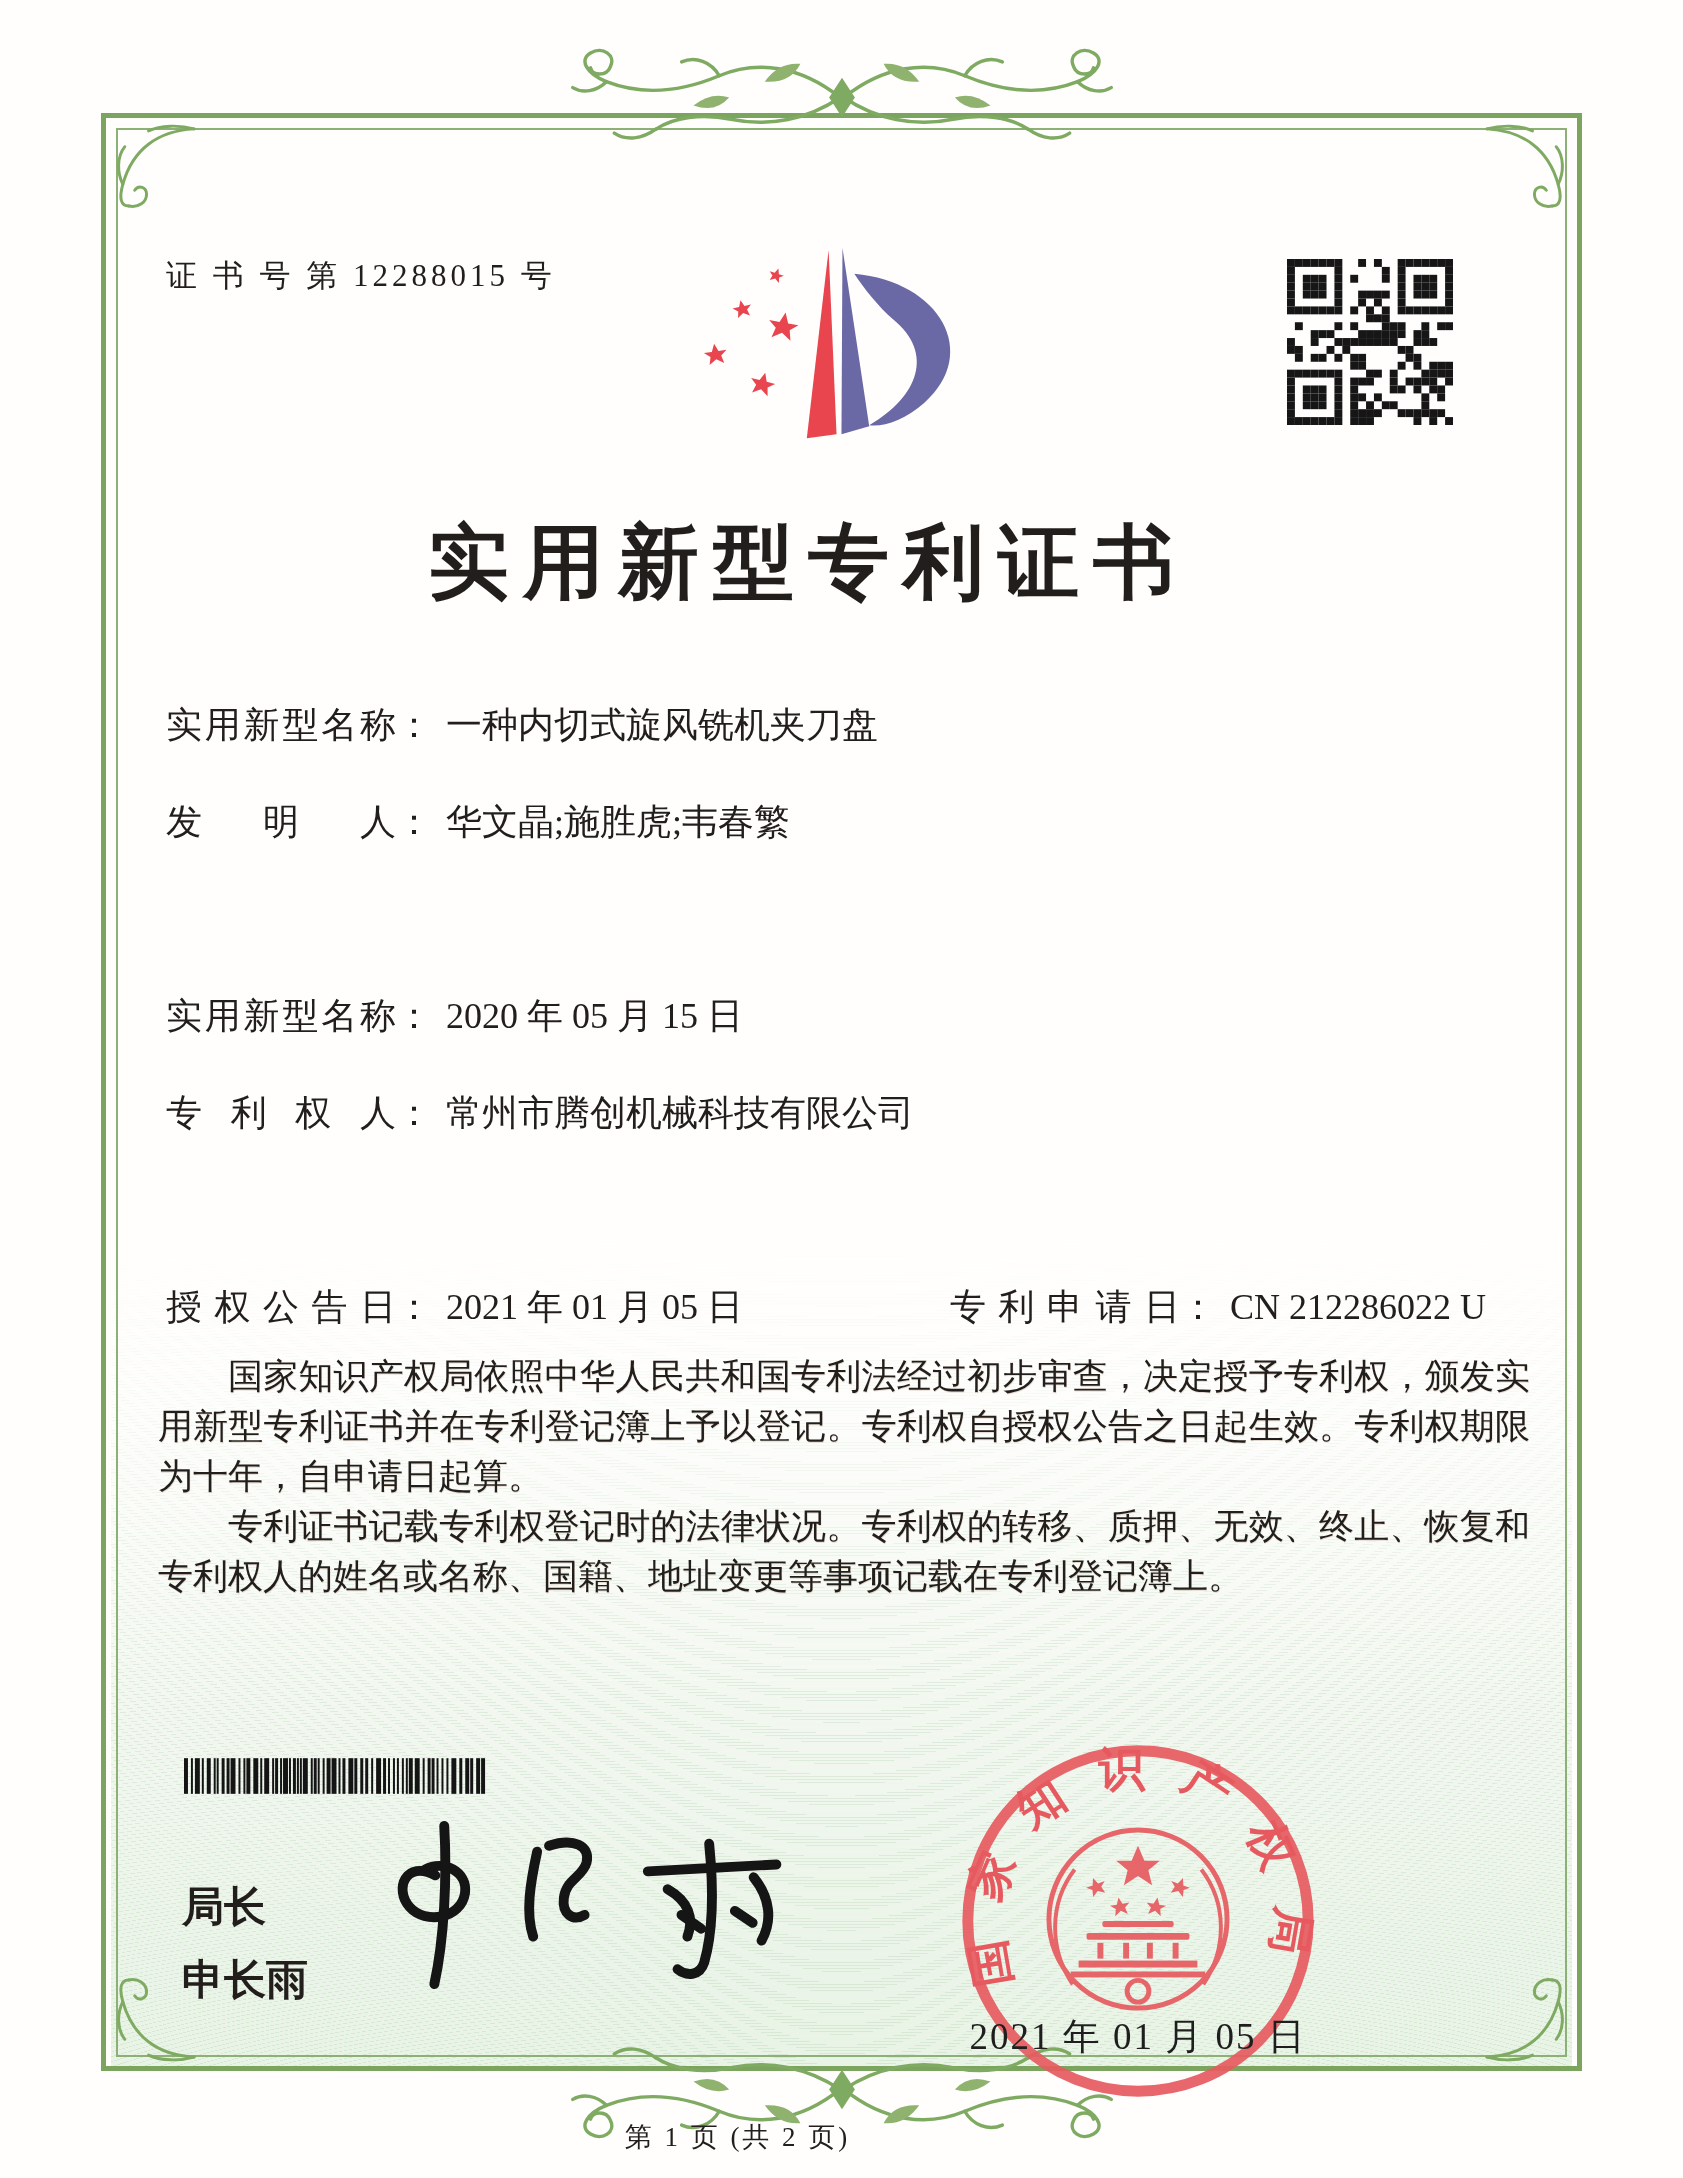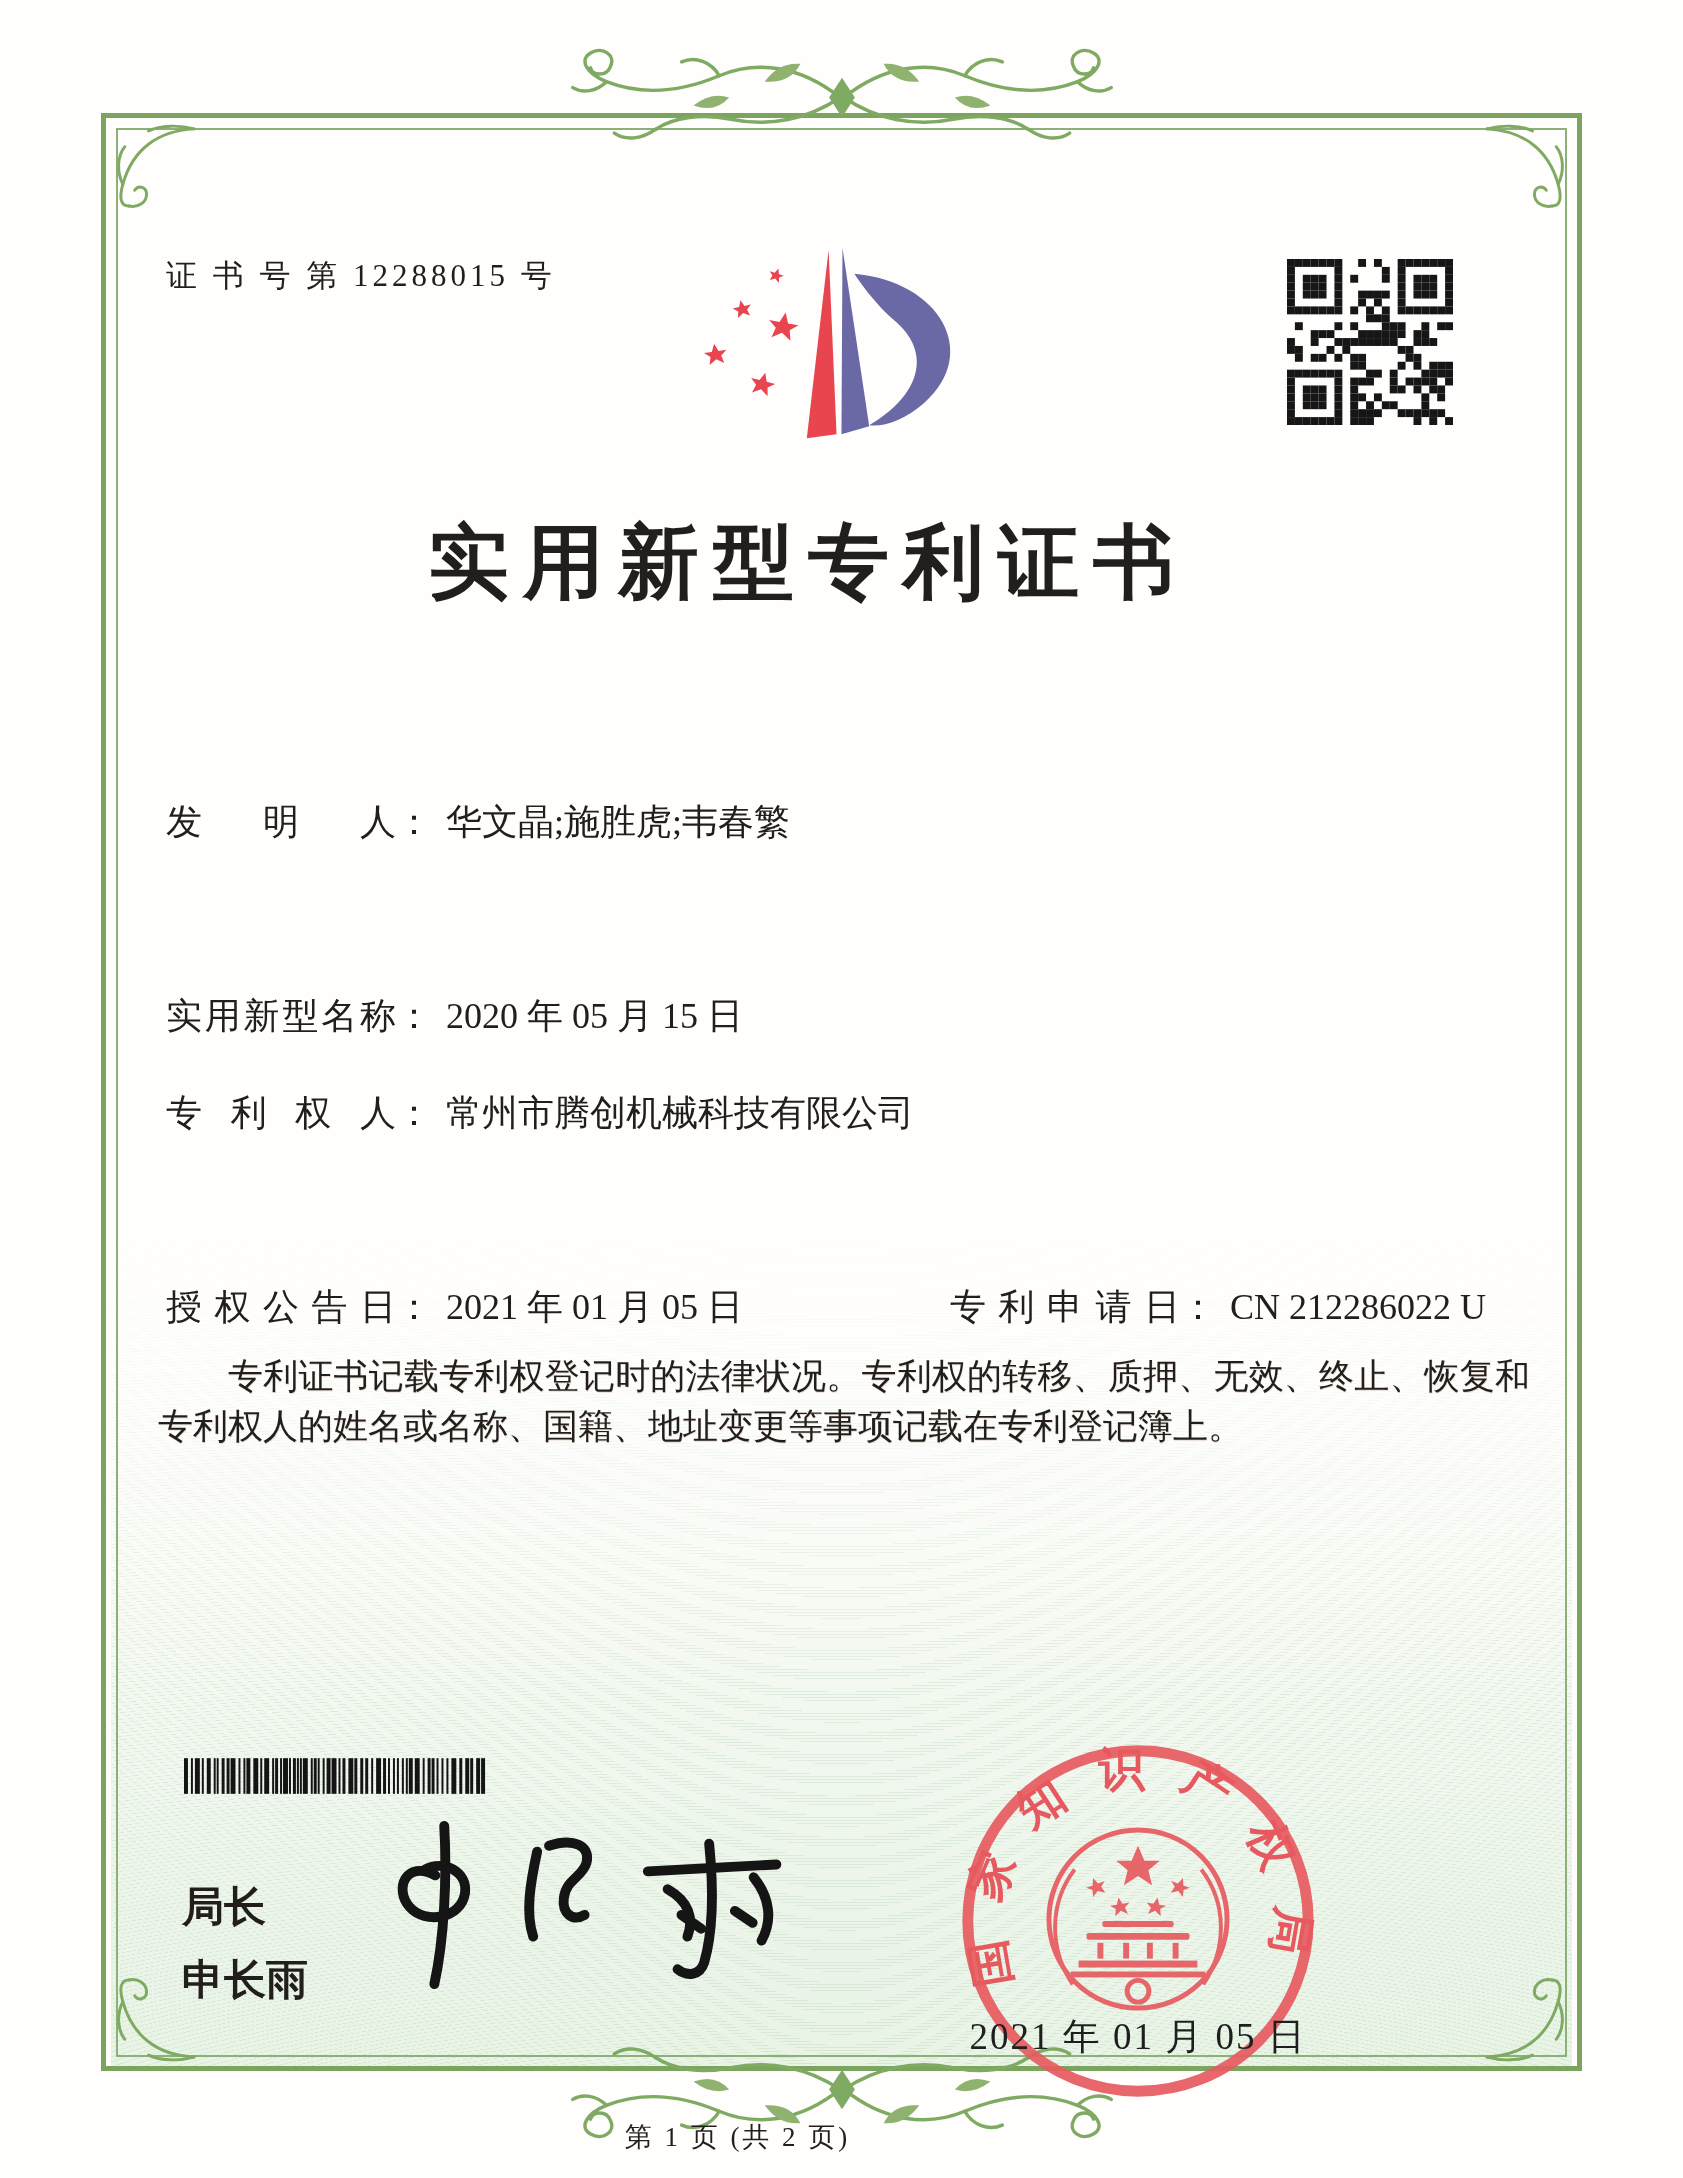--- a/index.html
+++ b/index.html
@@ -349,37 +349,41 @@
         <rect x="64" y="160" width="8" height="8"></rect>
         <rect x="72" y="160" width="8" height="8"></rect>
         <rect x="80" y="160" width="8" height="8"></rect>
         <rect x="128" y="160" width="8" height="8"></rect>
         <rect x="144" y="160" width="8" height="8"></rect>
         <rect x="160" y="160" width="8" height="8"></rect>
       </svg></div>
 
   <h1 class="abs title">实用新型专利证书</h1>
 
+  <div class="abs field" style="top:701px;">
+    <span class="flabel">实用新型名称</span><span class="colon">：</span><span>一种内切式旋风铣机夹刀盘</span>
+  </div>
   <div class="abs field" style="top:798px;">
     <span class="flabel">发明人</span><span class="colon">：</span><span>华文晶;施胜虎;韦春繁</span>
   </div>
   <div class="abs field" style="top:992px;">
     <span class="flabel">实用新型名称</span><span class="colon">：</span><span>2020 年 05 月 15 日</span>
   </div>
   <div class="abs field" style="top:1089px;">
     <span class="flabel">专利权人</span><span class="colon">：</span><span>常州市腾创机械科技有限公司</span>
   </div>
   <div class="abs field" style="top:1283px;">
     <span class="flabel">授权公告日</span><span class="colon">：</span><span>2021 年 01 月 05 日</span>
     <span class="pair2">
       <span class="flabel">专利申请日</span><span class="colon">：</span><span>CN 212286022 U</span>
     </span>
   </div>
 
   <div class="abs paras">
+    <p>国家知识产权局依照中华人民共和国专利法经过初步审查，决定授予专利权，颁发实用新型专利证书并在专利登记簿上予以登记。专利权自授权公告之日起生效。专利权期限为十年，自申请日起算。</p>
     <p>专利证书记载专利权登记时的法律状况。专利权的转移、质押、无效、终止、恢复和专利权人的姓名或名称、国籍、地址变更等事项记载在专利登记簿上。</p>
   </div>
 
   <div class="abs barcode"><svg width="307" height="36" viewBox="0 0 310 36" fill="#141414">
         <rect x="0" y="0" width="4" height="36"></rect>
         <rect x="7" y="0" width="2" height="36"></rect>
         <rect x="11" y="0" width="5" height="36"></rect>
         <rect x="18" y="0" width="2" height="36"></rect>
         <rect x="23" y="0" width="4" height="36"></rect>
         <rect x="30" y="0" width="2" height="36"></rect>

